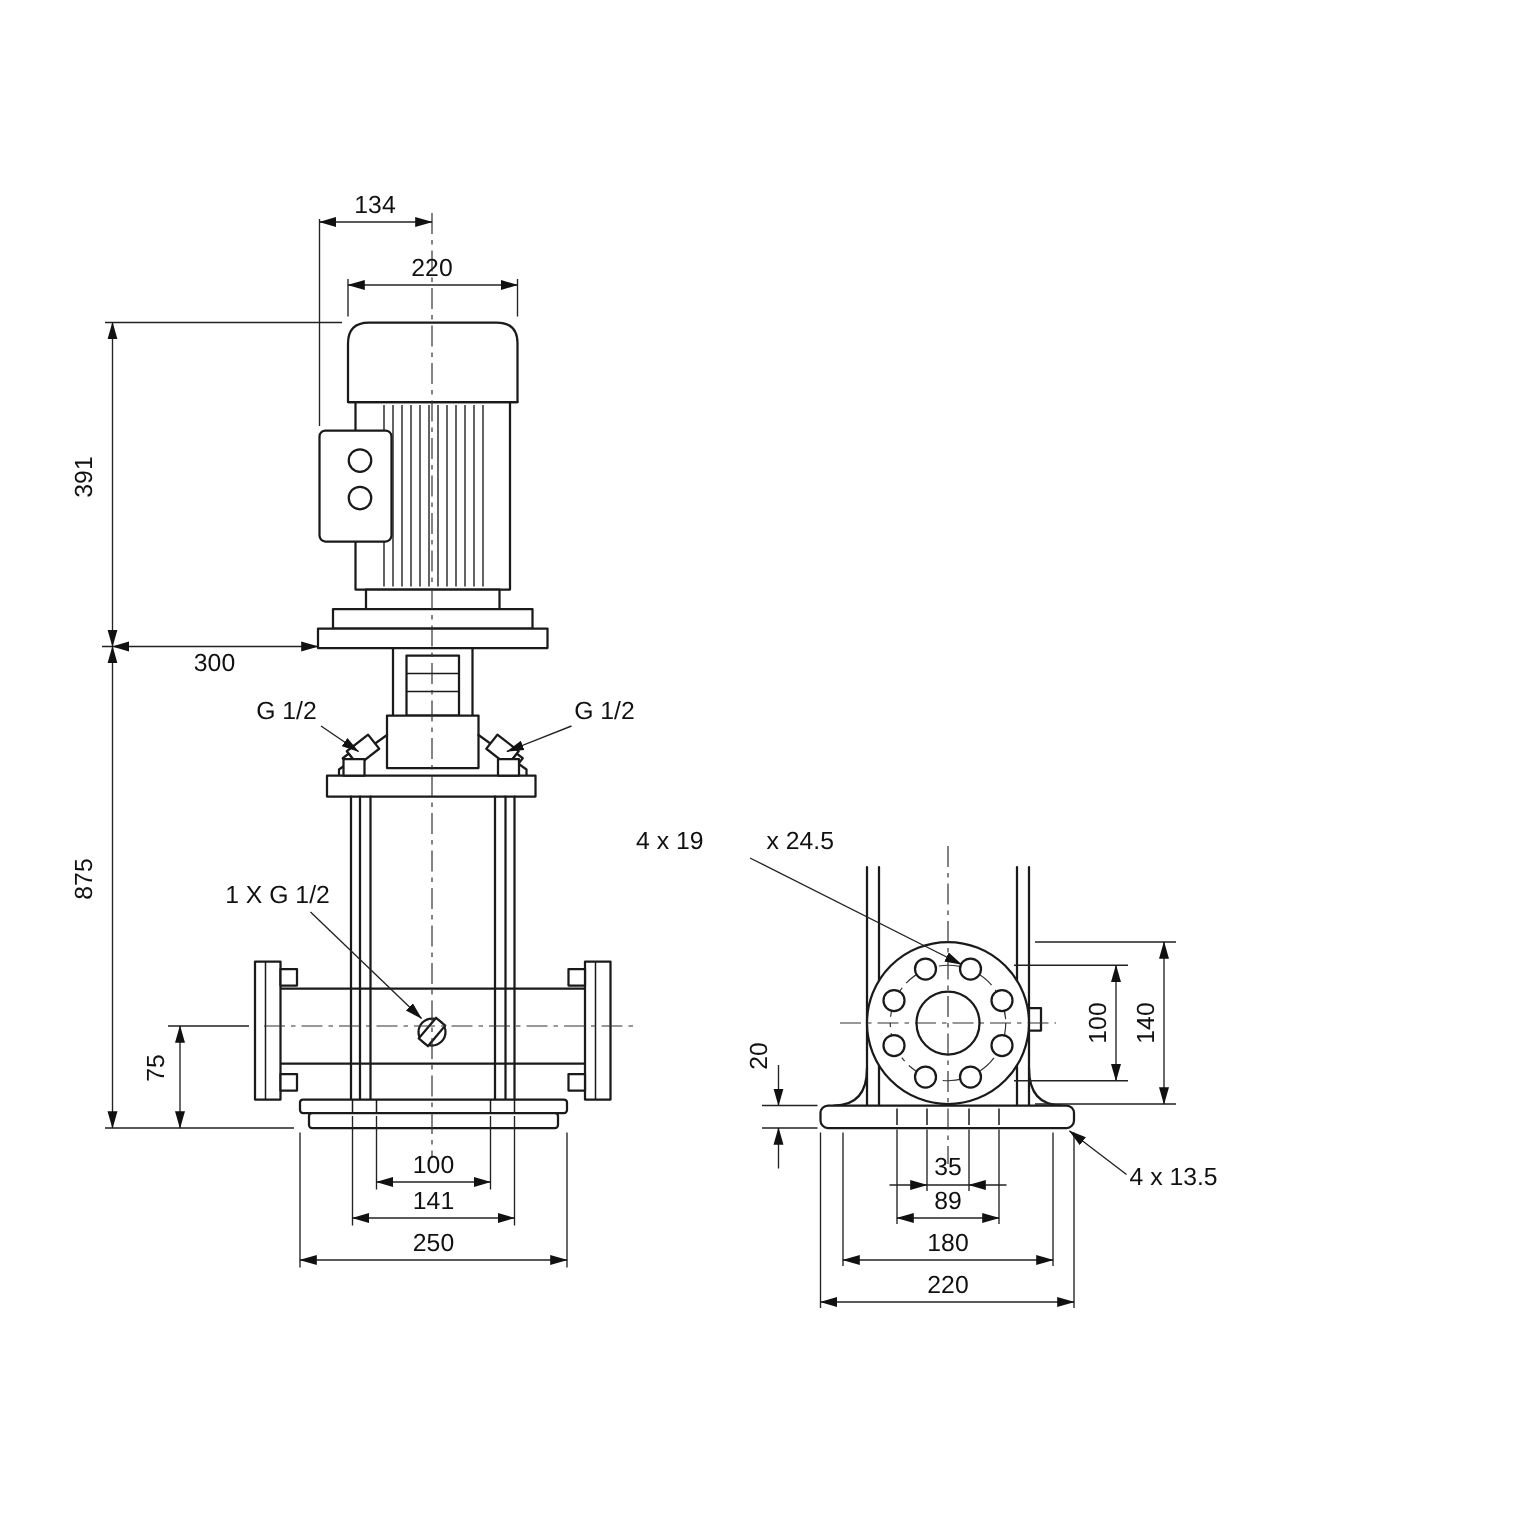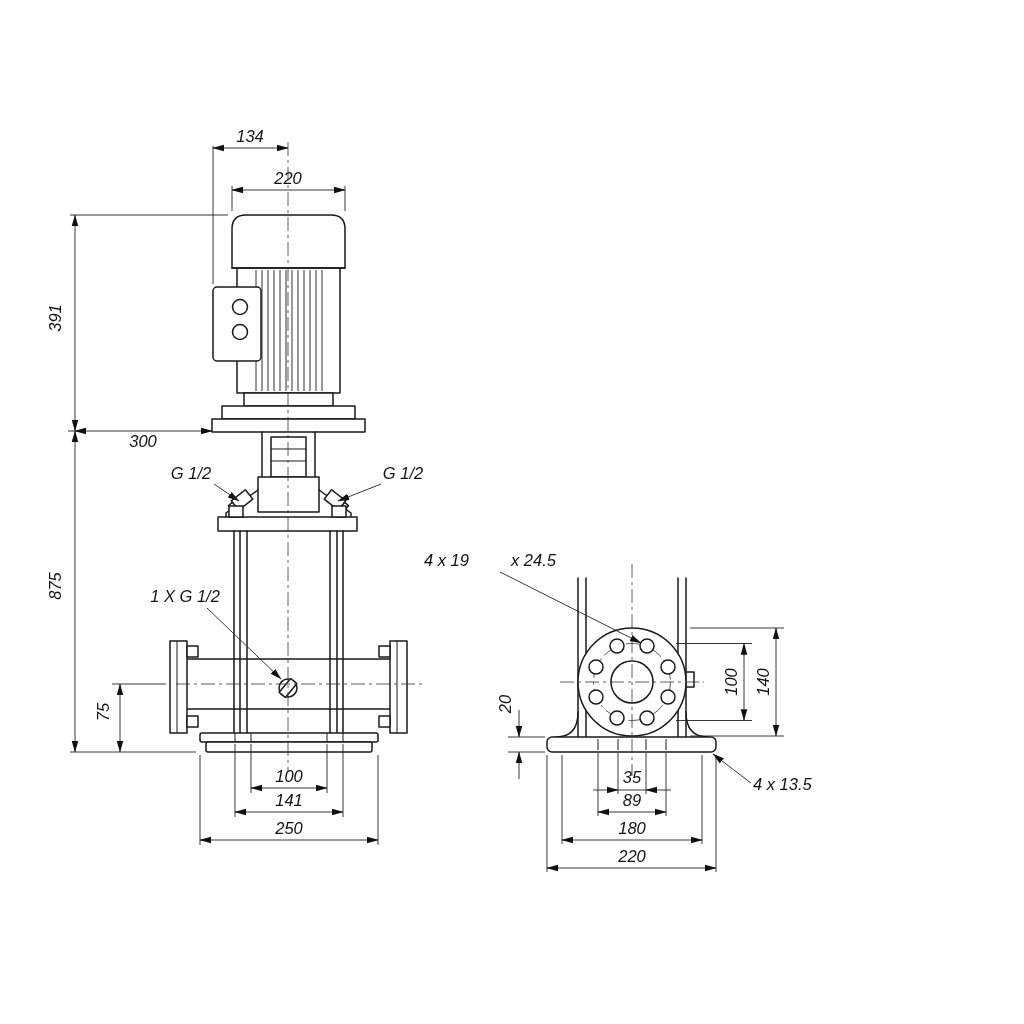--- a/index.html
+++ b/index.html
@@ -1,16 +1,16 @@
 <!DOCTYPE html>
 <html><head>
 <meta charset="utf-8">
 <style>
   html,body{margin:0;padding:0;background:#ffffff;}
-  #canvas{width:1024px;height:1024px;position:relative;background:#ffffff;overflow:hidden;font-style:italic;}
+  #canvas{width:1024px;height:1024px;position:relative;background:#ffffff;overflow:hidden;}
   svg{display:block;}
   .ol{fill:none;stroke:#1a1a1a;stroke-width:1.5;stroke-linejoin:round;stroke-linecap:round;}
   .ol-thin{fill:none;stroke:#1a1a1a;stroke-width:1;}
   .fin{fill:none;stroke:#1a1a1a;stroke-width:0.9;}
   .white{fill:#ffffff;stroke:#1a1a1a;stroke-width:1.5;stroke-linejoin:round;}
   .dim{fill:none;stroke:#222222;stroke-width:0.9;}
   .cl{fill:none;stroke:#333333;stroke-width:0.8;stroke-dasharray:14 4 3 4;}
   text{font-family:"Liberation Sans",sans-serif;font-size:16.5px;fill:#111111;}
   .mid{text-anchor:middle;}
 </style>

